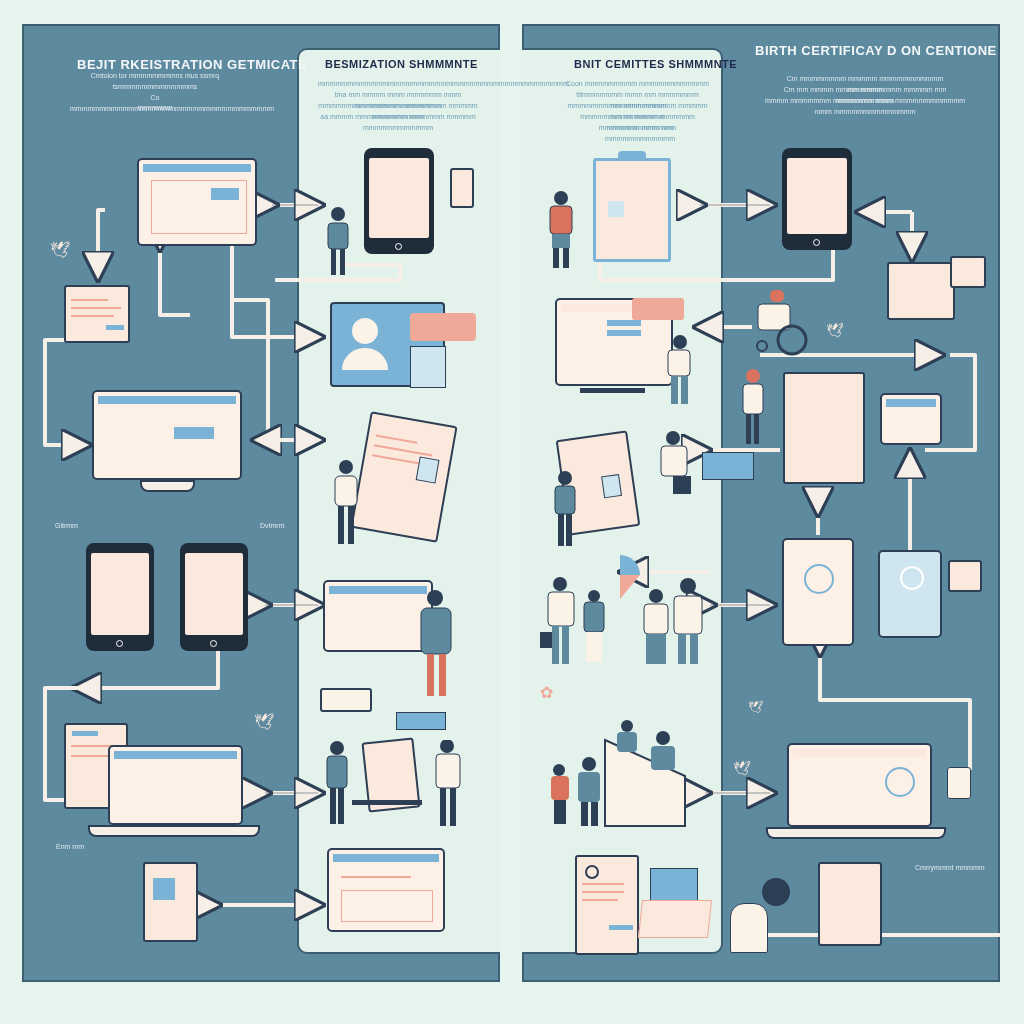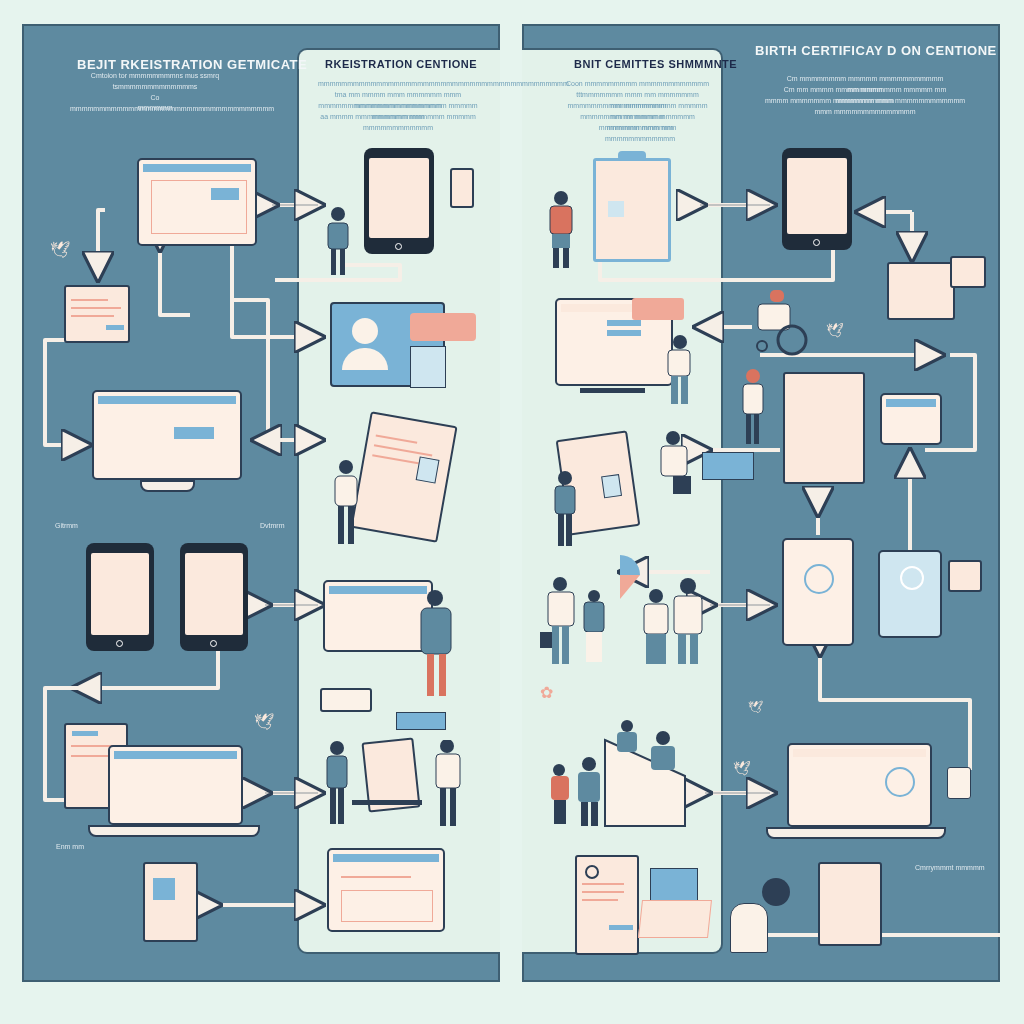--- a/index.html
+++ b/index.html
@@ -28,21 +28,21 @@
 <div class="panel" style="left:522px;top:24px;width:478px;height:958px;"></div>
 
 <div class="inner" style="left:297px;top:48px;width:203px;height:906px;border-radius:10px 0 0 10px;border-right:none;"></div>
 <div class="inner" style="left:522px;top:48px;width:201px;height:906px;border-radius:0 10px 10px 0;border-left:none;"></div>
 
 <div class="title" style="left:45px;top:57px;margin-left:32px;">BEJIT RKEISTRATION GETMICATE</div>
 <div class="sub" style="left:50px;top:70px;width:210px;">Cmtoion tor mmmmmmmmns mus  ssmrq tsmmmmmmmmmmmmms</div>
 <div class="sub" style="left:70px;top:92px;width:170px;">Co mmmmmmmmmmmmmmmmmmmmmmmmmmmmmmmmmmm</div>
 <div class="sub" style="left:120px;top:102px;width:70px;">mmmmmm</div>
 
-<div class="title dark" style="left:325px;top:58px;">RKEISTRATION CENTIONE</div>
+<div class="title dark" style="left:325px;top:58px;">BESMIZATION SHMMMNTE</div>
 <div class="sub dark" style="left:318px;top:78px;width:160px;">mmmmmmmmmmmmmmmmmmmmmmmmmmmmmmmmmmmmmmmmmmm</div>
 <div class="sub dark" style="left:318px;top:89px;width:160px;">tma mm mmmm mmm mmmmmm mmm mmmmmmmmmmmmmmm</div>
 <div class="sub dark" style="left:318px;top:100px;width:160px;">mmmmmmmmmmmmmmmmmmmmmm mmmmm mmmmmmmmm</div>
 <div class="sub dark" style="left:318px;top:111px;width:160px;">aa mmmm mmmmmmmmm mmmmmm mmmmm mmmmmmmmmmmm</div>
 
 <div class="title dark" style="left:574px;top:58px;">BNIT CEMITTES SHMMMNTE</div>
 <div class="sub dark" style="left:565px;top:78px;width:145px;">Coon mmmmmmmmm mmmmmmmmmmmm</div>
 <div class="sub dark" style="left:565px;top:89px;width:145px;">tttmmmmmmm mmm mm mmmmmmm mmmmmmmmmm</div>
 <div class="sub dark" style="left:565px;top:100px;width:145px;">mmmmmmm mm mmmmmmmmm mmmmm mm mmmmmmm</div>
 <div class="sub dark" style="left:565px;top:111px;width:145px;">mmmmmmmmm mmmm mmmmmm mmmmmmm mmmmmm</div>

